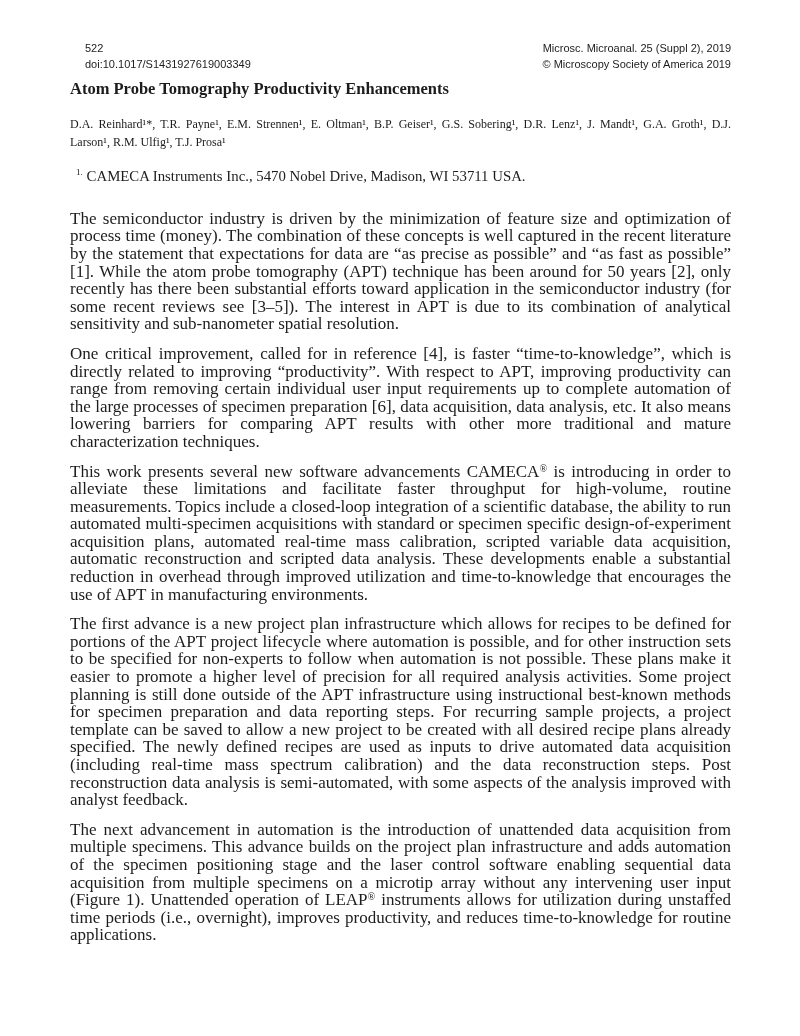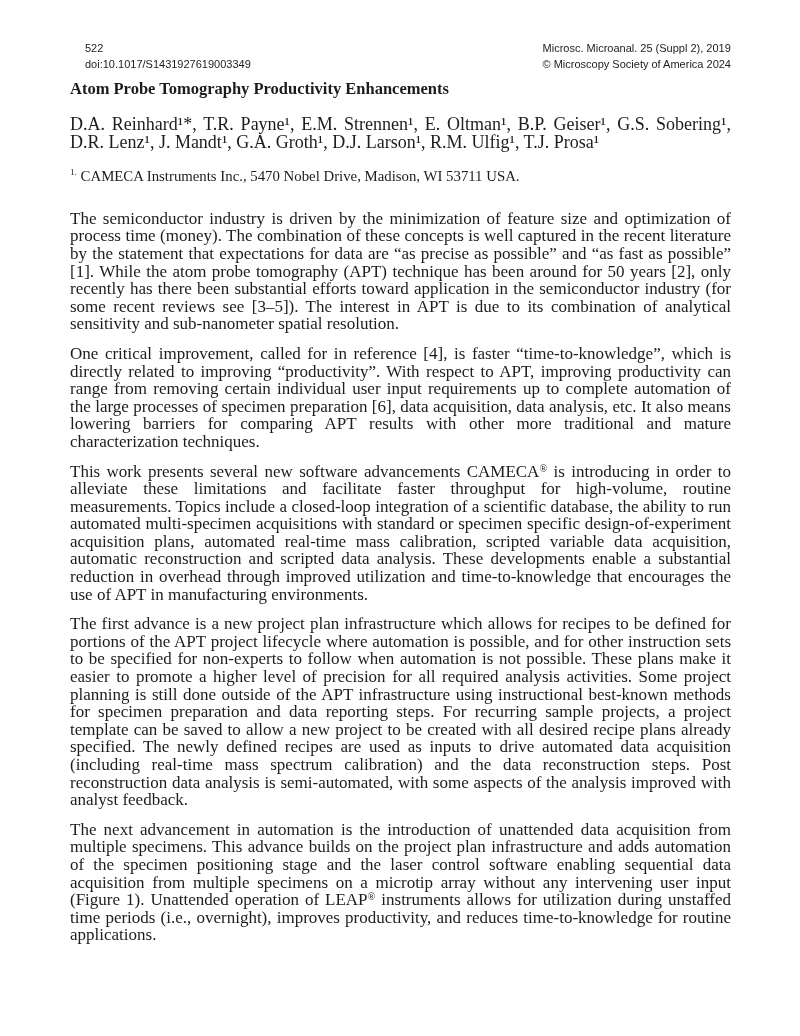--- a/index.html
+++ b/index.html
@@ -21,36 +21,37 @@
   .running-header {
     display: flex;
     justify-content: space-between;
     align-items: flex-start;
     font-family: "Liberation Sans", sans-serif;
     font-size: 11px;
     line-height: 16px;
     margin-left: 15px;
   }
   .running-header .right {
+    text-align: right;
   }
   .article-title {
     margin: 7px 0 0 0;
     font-size: 16.5px;
     font-weight: bold;
     line-height: 19px;
     font-family: "Liberation Serif", serif;
   }
   .authors {
     margin: 18px 0 0 0;
-    font-size: 18px;
+    font-size: 12px;
     line-height: 17.6px;
     text-align: justify;
   }
   .affiliation {
-    margin: 17px 0 0 0;
+    margin: 17px 0 0 6px;
     font-size: 14.8px;
     line-height: 17.6px;
   }
   .affiliation sup {
     font-size: 0.62em;
     line-height: 0;
   }
   .corresponding {
     margin: 0;
     font-size: 14.8px;
@@ -76,21 +77,21 @@
 
 <div class="page">
 
   <header class="running-header">
     <div class="left">
       <div>522</div>
       <div>doi:10.1017/S1431927619003349</div>
     </div>
     <div class="right">
       <div>Microsc. Microanal. 25 (Suppl 2), 2019</div>
-      <div>© Microscopy Society of America 2024</div>
+      <div>© Microscopy Society of America 2019</div>
     </div>
   </header>
 
   <h1 class="article-title">Atom Probe Tomography Productivity Enhancements</h1>
 
   <p class="authors">D.A. Reinhard¹*, T.R. Payne¹, E.M. Strennen¹, E. Oltman¹, B.P. Geiser¹, G.S. Sobering¹, D.R. Lenz¹, J. Mandt¹, G.A. Groth¹, D.J. Larson¹, R.M. Ulfig¹, T.J. Prosa¹</p>
 
   <p class="affiliation"><sup>1.</sup>
     <span>CAMECA Instruments Inc., 5470 Nobel Drive, Madison, WI 53711 USA.</span><br>
   </p>

